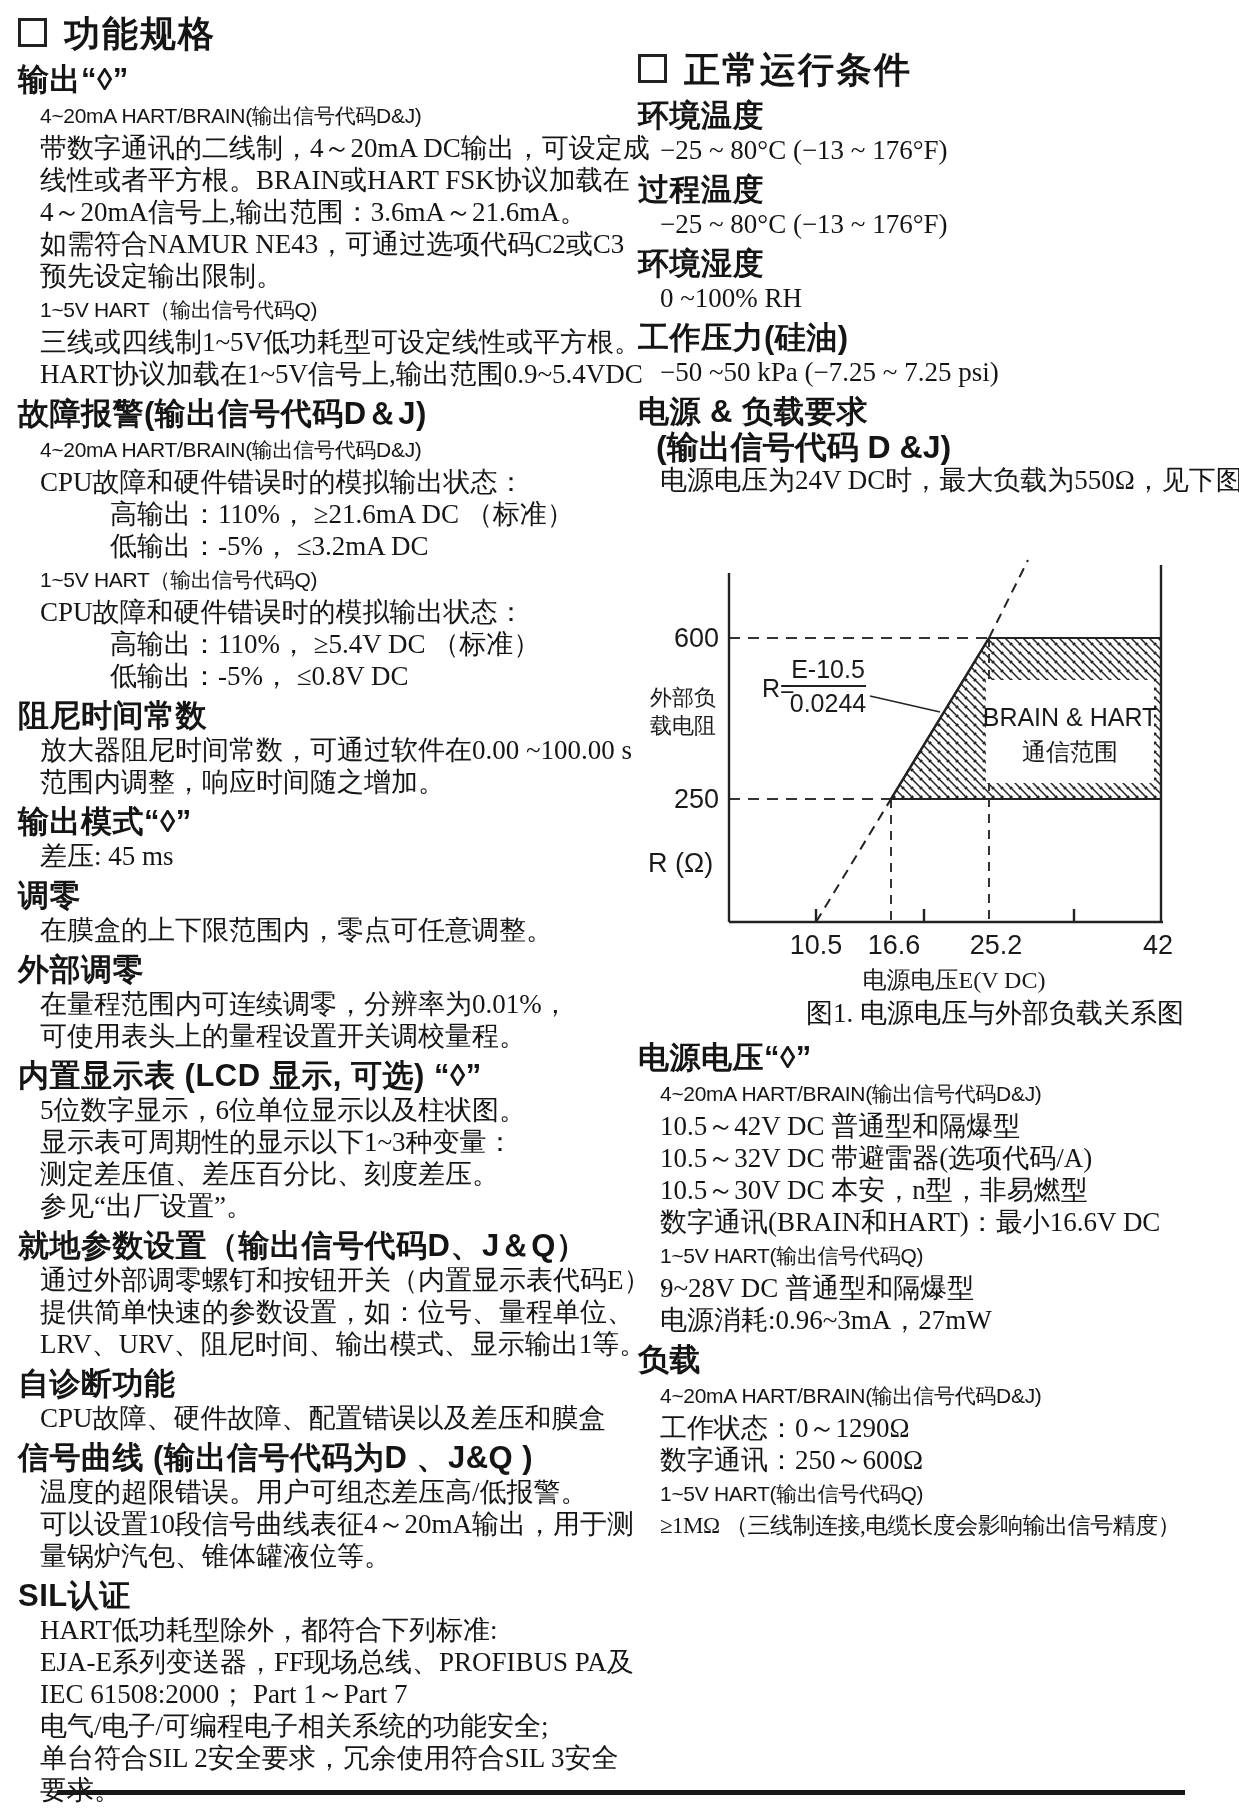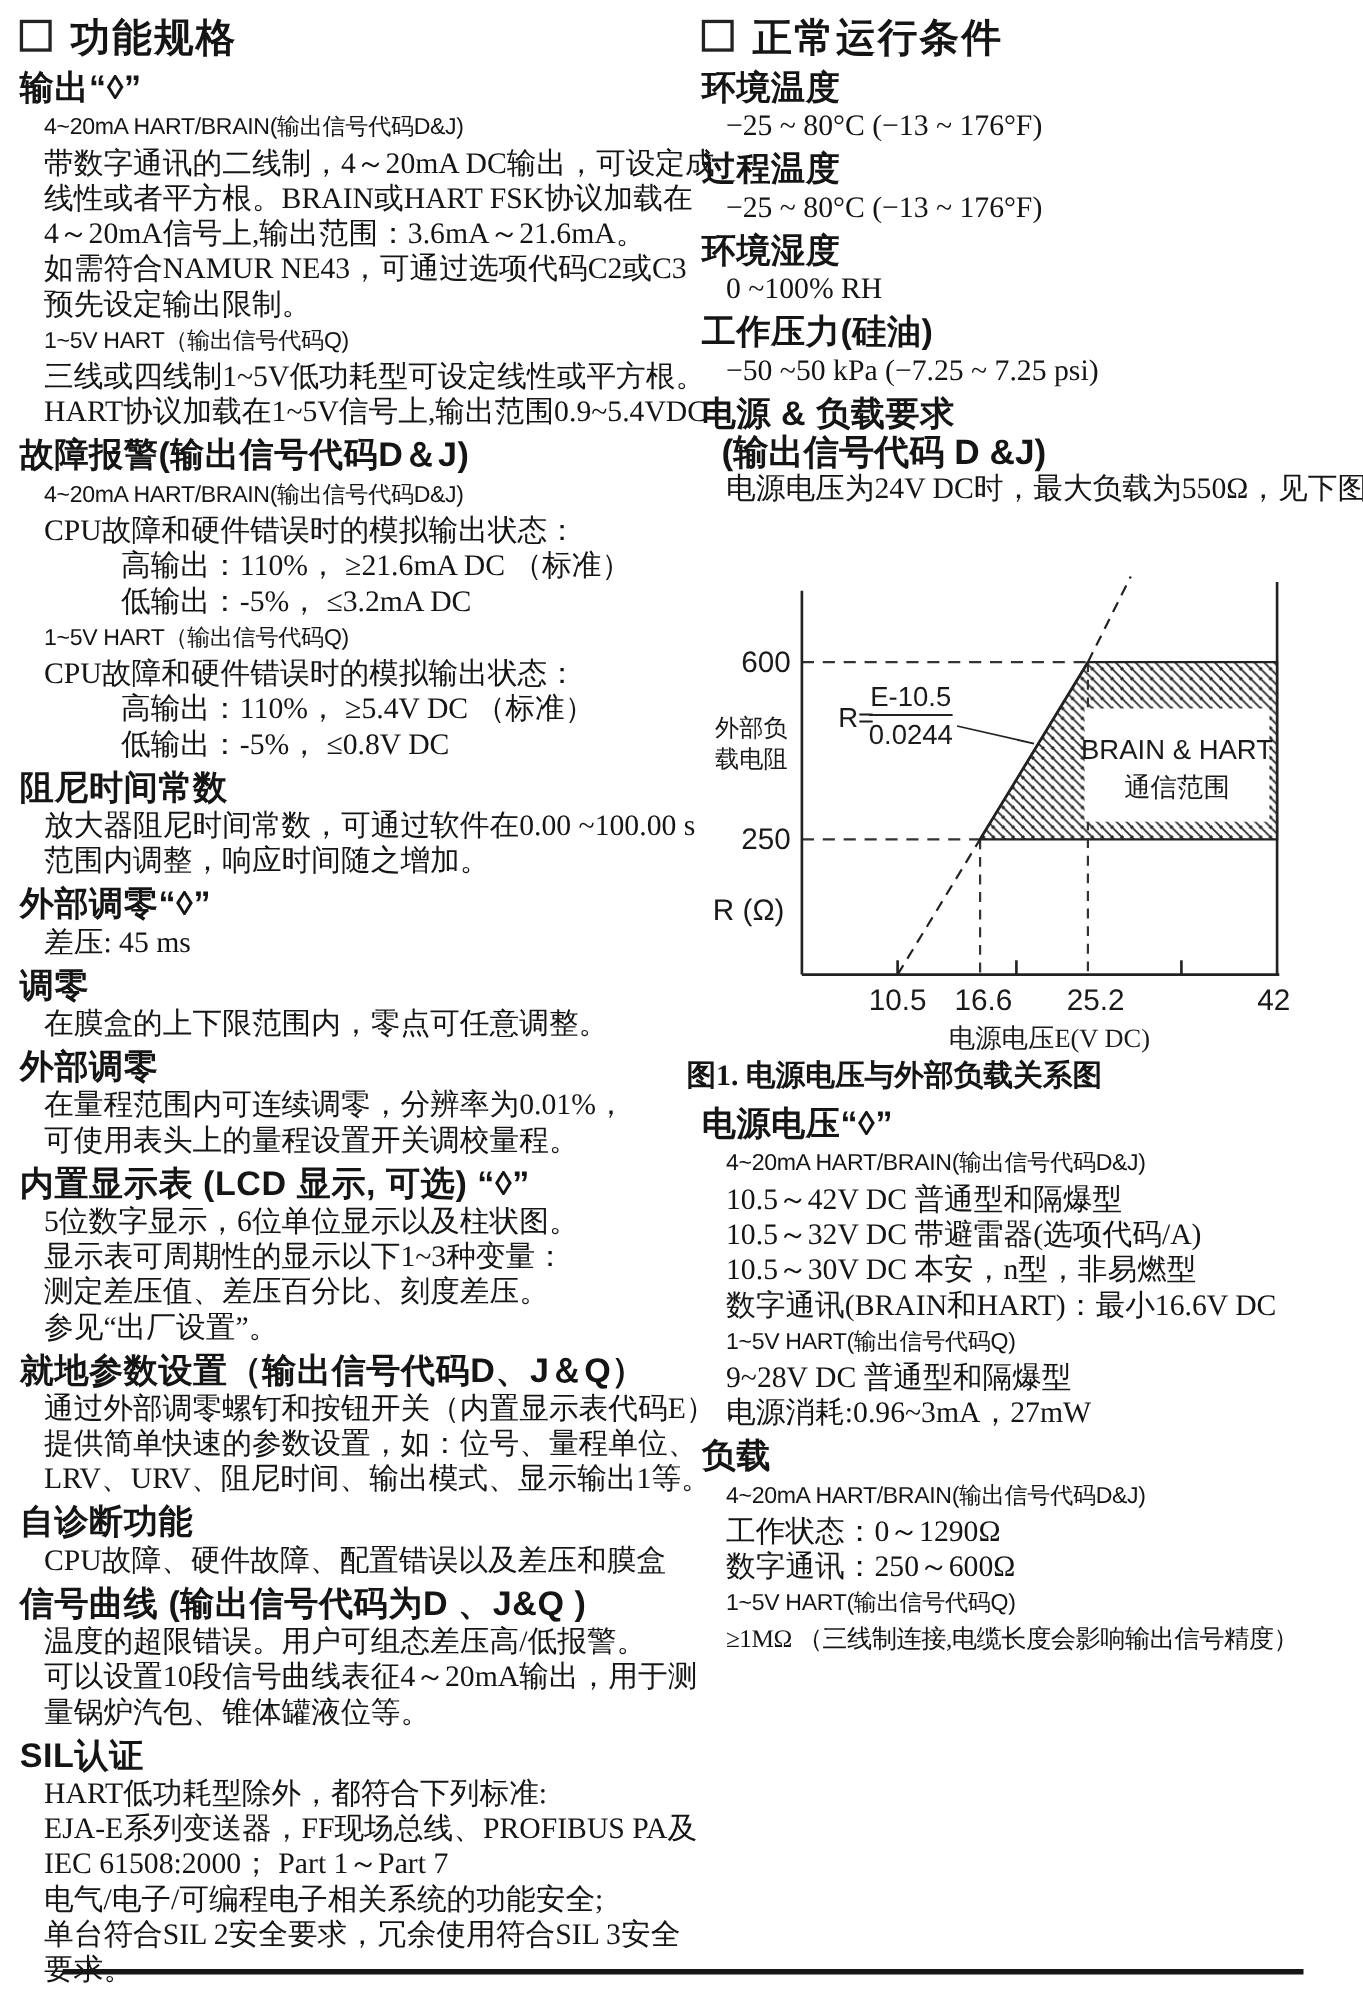--- a/index.html
+++ b/index.html
@@ -2,33 +2,33 @@
 <html><head>
 <meta charset="utf-8">
 <style>
   html,body{margin:0;padding:0;}
   body{
     width:1239px;height:1815px;position:relative;background:#ffffff;color:#151515;
     font-family:"Liberation Serif", serif;overflow:hidden;
   }
   .col{position:absolute;top:0;}
   #left-col{left:18px;width:606px;padding-top:12px;}
-  #right-col{left:638px;width:590px;padding-top:12px;}
+  #right-col{left:638px;width:590px;padding-top:12px;margin-top:36px;}
   .blk{white-space:nowrap;}
   .h1{font-family:"Liberation Sans",sans-serif;font-weight:700;font-size:36px;line-height:44px;margin:0 0 4px 0;letter-spacing:2px;}
   .cbx{display:inline-block;width:23px;height:23px;border:3px solid #222;margin-right:17px;vertical-align:-1px;}
   .h2{font-family:"Liberation Sans",sans-serif;font-weight:700;font-size:31px;line-height:37px;margin-top:5px;letter-spacing:0.5px;}
   .h2b{font-family:"Liberation Sans",sans-serif;font-weight:700;font-size:32px;line-height:34px;margin-left:18px;}
   .h3{font-family:"Liberation Sans",sans-serif;font-weight:400;font-size:21px;line-height:32px;margin-left:22px;margin-top:2px;letter-spacing:-0.3px;}
   .body{font-size:27px;line-height:32px;margin-left:22px;}
   .body2{font-size:27px;line-height:32px;margin-left:92px;}
   .small{font-size:23px;letter-spacing:-0.5px;}
   #chart-wrap{margin-top:4px;}
   #chart-svg{display:block;margin-left:-14px;}
-  #figure-caption{font-size:27px;line-height:32px;width:560px;text-align:left;margin:2px 0 10px -14px;font-weight:bold;}
+  #figure-caption{font-size:27px;line-height:32px;width:560px;text-align:right;margin:2px 0 10px -14px;}
   #footer-rule{position:absolute;left:57px;top:1790px;width:1128px;height:5px;background:#161616;}
   svg text{fill:#1a1a1a;}
   .svg-sans{font-family:"Liberation Sans",sans-serif;}
   .svg-serif{font-family:"Liberation Serif",serif;}
 </style>
 </head>
 <body>
 
 <div id="left-col" class="col">
     <div class="blk h1"><span class="cbx"></span><span>功能规格</span></div>
@@ -47,21 +47,21 @@
     <div class="blk body">CPU故障和硬件错误时的模拟输出状态：</div>
     <div class="blk body2">高输出：110%， ≥21.6mA DC （标准）</div>
     <div class="blk body2">低输出：-5%， ≤3.2mA DC</div>
     <div class="blk h3">1~5V HART（输出信号代码Q)</div>
     <div class="blk body">CPU故障和硬件错误时的模拟输出状态：</div>
     <div class="blk body2">高输出：110%， ≥5.4V DC （标准）</div>
     <div class="blk body2">低输出：-5%， ≤0.8V  DC</div>
     <div class="blk h2">阻尼时间常数</div>
     <div class="blk body">放大器阻尼时间常数，可通过软件在0.00 ~100.00 s</div>
     <div class="blk body">范围内调整，响应时间随之增加。</div>
-    <div class="blk h2">外部调零“◊”</div>
+    <div class="blk h2">输出模式“◊”</div>
     <div class="blk body">差压: 45 ms</div>
     <div class="blk h2">调零</div>
     <div class="blk body">在膜盒的上下限范围内，零点可任意调整。</div>
     <div class="blk h2">外部调零</div>
     <div class="blk body">在量程范围内可连续调零，分辨率为0.01%，</div>
     <div class="blk body">可使用表头上的量程设置开关调校量程。</div>
     <div class="blk h2">内置显示表 (LCD 显示, 可选) “◊”</div>
     <div class="blk body">5位数字显示，6位单位显示以及柱状图。</div>
     <div class="blk body">显示表可周期性的显示以下1~3种变量：</div>
     <div class="blk body">测定差压值、差压百分比、刻度差压。</div>

